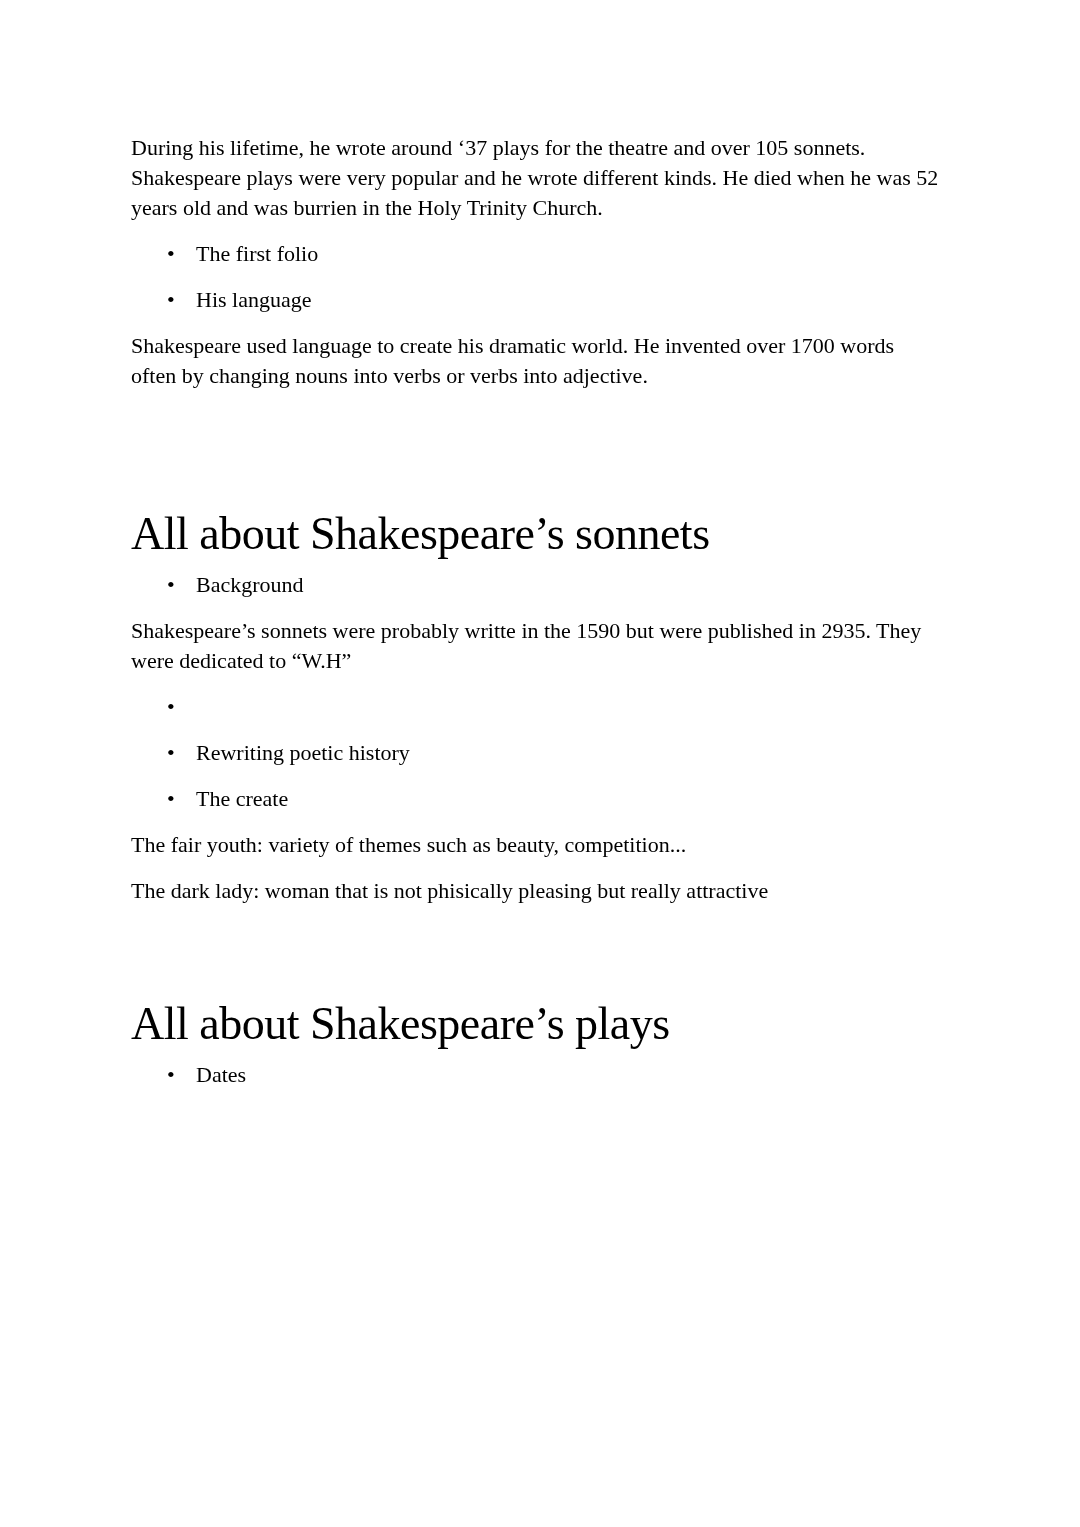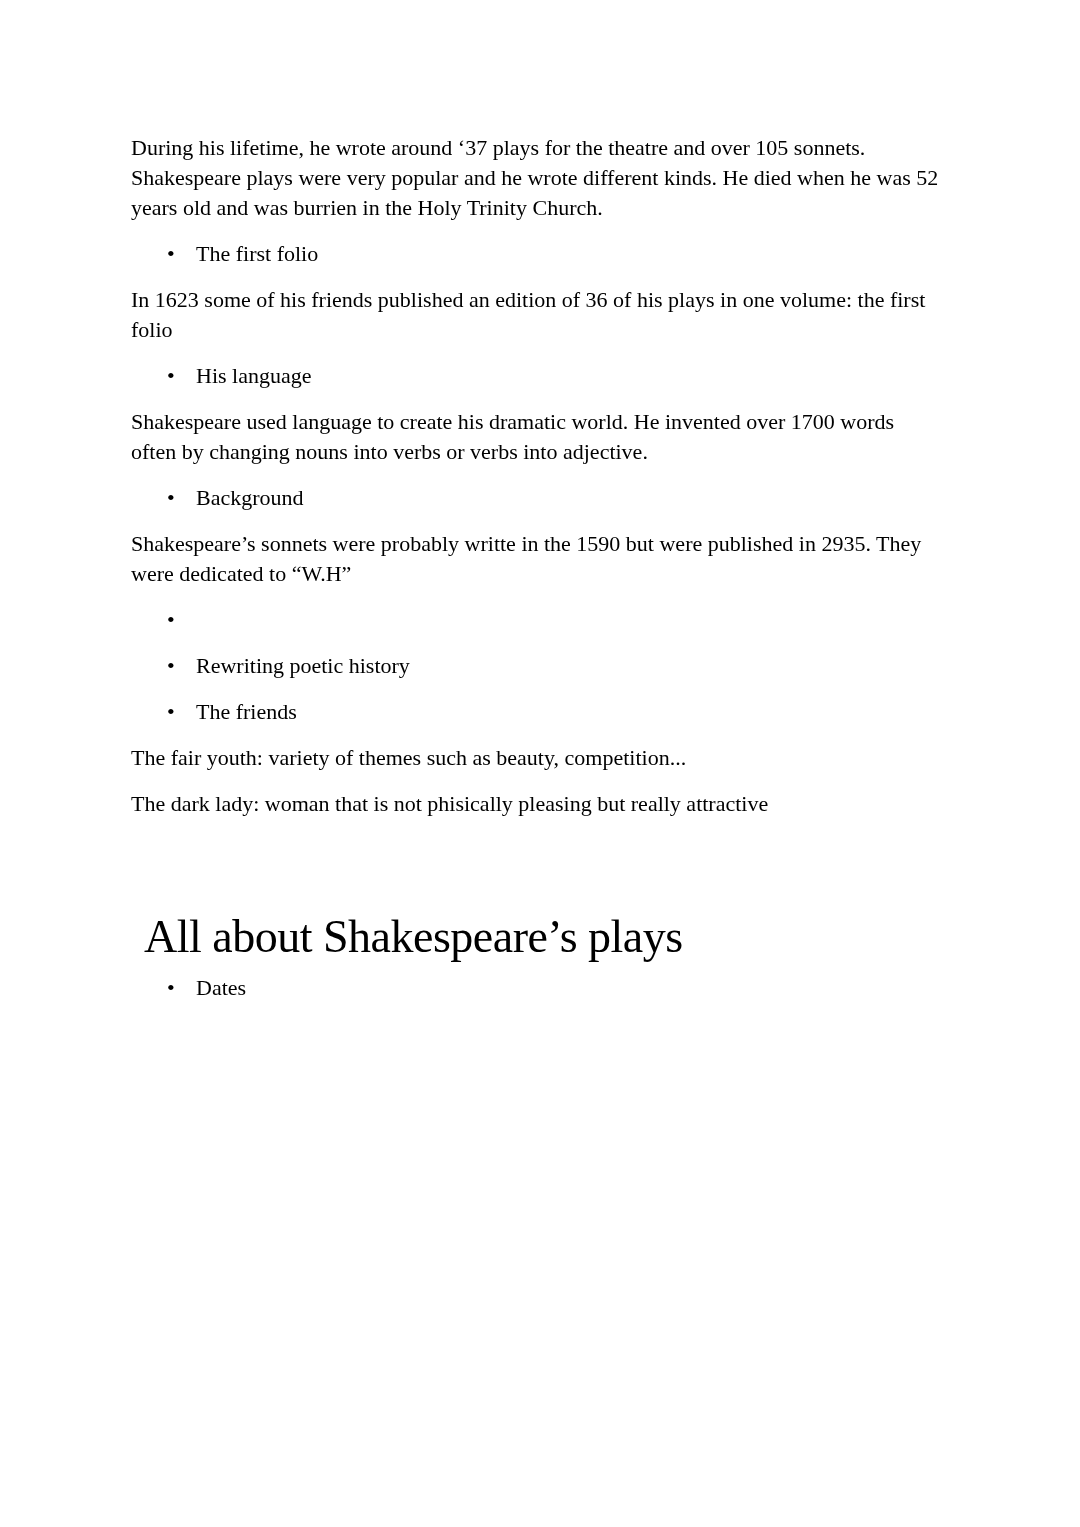--- a/index.html
+++ b/index.html
@@ -46,44 +46,44 @@
   .doc h1.section-heading {
     margin: 0 0 8px 0;
     font-size: 46px;
     font-weight: normal;
     line-height: 56px;
     letter-spacing: -0.5px;
     max-width: 810px;
     white-space: nowrap;
   }
   .doc h1.heading-sonnets { margin-top: 115px; }
-  .doc h1.heading-plays   { margin-top: 90px; margin-left: 13px; }
+  .doc h1.heading-plays   { margin-top: 90px; }
 </style>
 </head>
 <body>
 
 <div class="page">
   <div class="doc">
 
     <p class="para">During his lifetime, he wrote around ‘37 plays for the theatre and over 105 sonnets. Shakespeare plays were very popular and he wrote different kinds. He died when he was 52 years old and was burrien in the Holy Trinity Church.</p>
 
     <div class="bullet">
       <span class="dot">•</span>
       <span class="text">The first folio</span>
     </div>
 
-    <p class="para">In 1623 some of his friends published an edition of 36 of his plays in one volume: the first folio</p>
 
     <div class="bullet">
       <span class="dot">•</span>
       <span class="text">His language</span>
     </div>
 
     <p class="para">Shakespeare used language to create his dramatic world. He invented over 1700 words often by changing nouns into verbs or verbs into adjective.</p>
 
+    <h1 class="section-heading heading-sonnets">All about Shakespeare’s sonnets</h1>
 
     <div class="bullet">
       <span class="dot">•</span>
       <span class="text">Background</span>
     </div>
 
     <p class="para">Shakespeare’s sonnets were probably writte in the 1590 but were published in 2935. They were dedicated to “W.H”</p>
 
     <div class="bullet">
       <span class="dot">•</span>
@@ -91,21 +91,21 @@
 
 
     <div class="bullet">
       <span class="dot">•</span>
       <span class="text">Rewriting poetic history</span>
     </div>
 
 
     <div class="bullet">
       <span class="dot">•</span>
-      <span class="text">The friends</span>
+      <span class="text">The create</span>
     </div>
 
     <p class="para">The fair youth: variety of themes such as beauty, competition...</p>
 
     <p class="para">The dark lady: woman that is not phisically pleasing but really attractive</p>
 
     <h1 class="section-heading heading-plays">All about Shakespeare’s plays</h1>
 
     <div class="bullet">
       <span class="dot">•</span>

